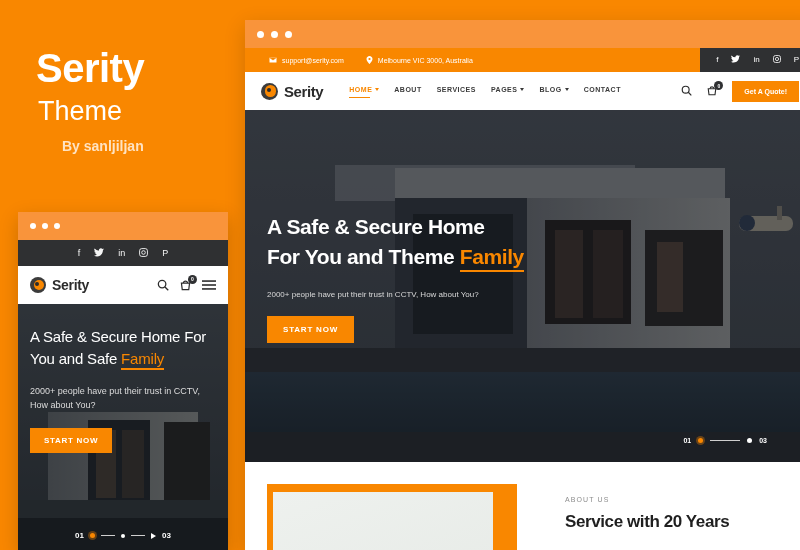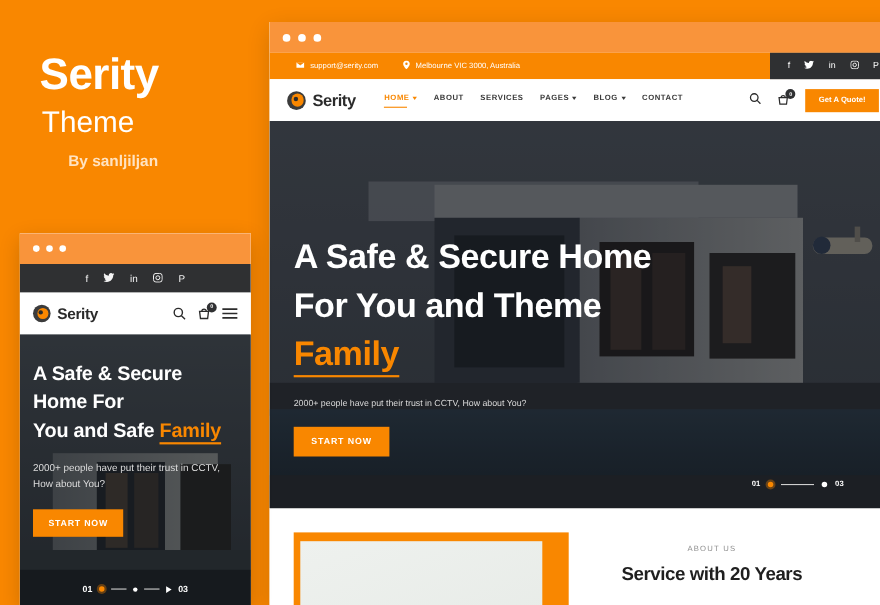--- a/index.html
+++ b/index.html
@@ -48,21 +48,21 @@
     padding: 0 12px; gap: 10px;
   }
   .m-brand { display: flex; align-items: center; gap: 6px; flex: 1; }
   .m-brand .bname { font-size: 14px; font-weight: 700; color: #2b2b2b; letter-spacing: -0.3px; }
   .m-ico { color: #2b2b2b; display: flex; align-items: center; position: relative; }
   .m-hero {
     position: relative; height: 246px; overflow: hidden;
     background: linear-gradient(175deg,#4a4f54 0%,#3b4046 38%,#2b2f33 70%,#1d2023 100%);
   }
   .m-hero .copy { position: absolute; left: 12px; top: 22px; right: 12px; }
-  .m-h1 { font-size: 18px; line-height: 1.45; font-weight: 700; color: #fff; letter-spacing: -0.2px; }
+  .m-h1 { font-size: 15px; line-height: 1.45; font-weight: 400; color: #fff; letter-spacing: -0.2px; }
   .m-h1 .hl { color: #F98700; border-bottom: 2px solid #F98700; padding-bottom: 1px; }
   .m-p { margin-top: 14px; font-size: 9px; line-height: 1.6; color: #dcdcdc; }
   .m-btn {
     margin-top: 16px; display: inline-block; background: #F98700; color: #fff;
     font-size: 8px; font-weight: 700; letter-spacing: .7px; padding: 8px 14px;
   }
   .m-pager {
     position: absolute; left: 0; right: 0; bottom: 10px;
     display: flex; align-items: center; justify-content: center; gap: 6px;
     font-size: 8px; color: #fff; font-weight: 700;
@@ -108,21 +108,21 @@
     position: absolute; top: -4px; right: -5px; background: #2f3032; color: #fff;
     width: 9px; height: 9px; border-radius: 50%; font-size: 5px;
     display: flex; align-items: center; justify-content: center; font-weight: 700;
   }
 
   .d-hero {
     position: relative; height: 352px; overflow: hidden;
     background: linear-gradient(178deg,#4b5056 0%,#434a50 26%,#33383d 52%,#24282c 76%,#16191c 100%);
   }
   .d-hero .copy { position: absolute; left: 22px; top: 102px; width: 330px; }
-  .d-h1 { font-size: 31px; line-height: 1.42; font-weight: 700; color: #fff; letter-spacing: -0.4px; }
+  .d-h1 { font-size: 21px; line-height: 1.42; font-weight: 700; color: #fff; letter-spacing: -0.4px; }
   .d-h1 .hl { color: #F98700; border-bottom: 2.5px solid #F98700; padding-bottom: 2px; }
   .d-p { margin-top: 18px; font-size: 8px; color: #d9d9d9; }
   .d-btn {
     margin-top: 17px; display: inline-block; background: #F98700; color: #fff;
     font-size: 8px; font-weight: 700; letter-spacing: .8px; padding: 9px 16px;
   }
   .d-pager {
     position: absolute; right: 48px; bottom: 18px;
     display: flex; align-items: center; gap: 7px; font-size: 7px; color: #fff; font-weight: 700;
   }
@@ -134,21 +134,21 @@
               border-bottom: 3px solid transparent; border-left: 5px solid #fff; }
 
   
   .d-about { background: #fff; height: 88px; display: flex; padding: 22px 0 0 22px; }
   .about-img-wrap { position: relative; width: 250px; height: 66px; }
   .about-frame { position: absolute; inset: 0; background: #F98700; }
   .about-img {
     position: absolute; left: 6px; top: 8px; right: 24px; bottom: -40px;
     background: linear-gradient(160deg,#eef1ee 0%,#e7ebe7 100%);
   }
-  .about-text { padding-left: 48px; padding-top: 12px; text-align: center; }
+  .about-text { padding-left: 48px; padding-top: 12px; }
   .about-kicker { font-size: 7px; letter-spacing: 1.1px; color: #8d8d8d; font-weight: 400; }
   .about-h2 { margin-top: 9px; font-size: 17px; font-weight: 700; color: #1f1f1f; letter-spacing: -0.4px; }
 
   
   .logomark { position: relative; border-radius: 50%; background: #3b3b3b; flex: none; }
   .logomark::before {
     content: ""; position: absolute; border-radius: 50%; background: #F98700;
     left: 22%; top: 16%; right: 10%; bottom: 16%;
   }
   .logomark::after {

